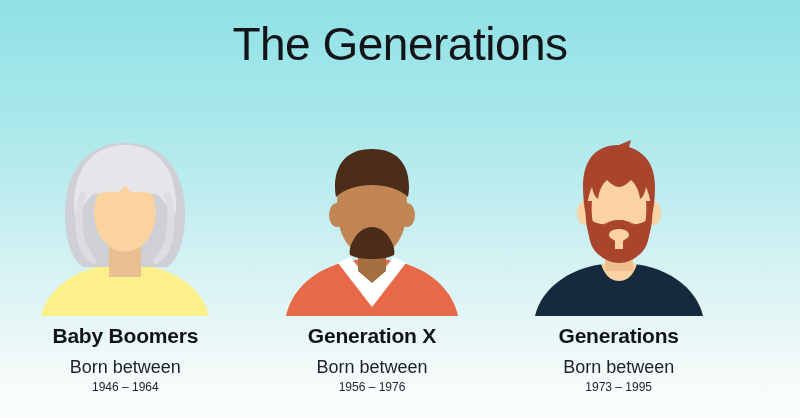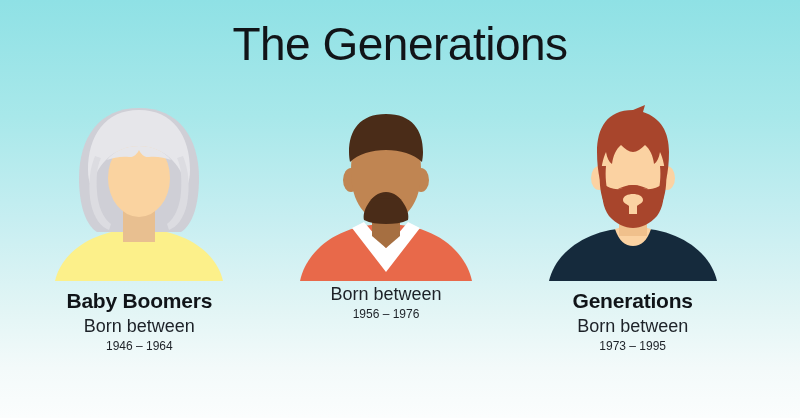--- a/index.html
+++ b/index.html
@@ -33,24 +33,25 @@
     text-align: center;
     font-size: 46px;
     font-weight: 400;
     letter-spacing: -0.5px;
     color: #111418;
     line-height: 1.15;
   }
   #cards {
     position: absolute;
     top: 96px;
-    left: 16px;
+    left: 2px;
     width: 740px;
     height: 300px;
     display: flex;
+    align-items: flex-end;
   }
   .card {
     flex: 1 1 200px;
     position: relative;
     display: flex;
     flex-direction: column;
     align-items: center;
   }
   .avatar-wrap {
     position: relative;
@@ -65,21 +66,21 @@
   .gen-name {
     margin-top: 7px;
     font-size: 21px;
     font-weight: bold;
     color: #101418;
     letter-spacing: -0.2px;
     line-height: 1.2;
     text-align: center;
   }
   .gen-line1 {
-    margin-top: 2px;
+    margin-top: 8px;
     font-size: 18px;
     font-weight: 400;
     color: #1d2228;
     line-height: 1.32;
     text-align: center;
   }
   .gen-line2 {
     font-size: 12px;
     font-weight: 400;
     color: #1d2228;
@@ -137,20 +138,21 @@
 
           <path d="M100 24 C 72 24, 65 46, 65 76 C 65 106, 80 126, 100 126 C 120 126, 135 106, 135 76 C 135 46, 128 24, 100 24 Z" fill="#c08552"></path>
 
           <path d="M100 18 C 74 18, 63 34, 63 56 C 63 60, 63.5 63, 64 66 C 72 58, 86 54, 100 54 C 114 54, 128 58, 136 66 C 136.5 63, 137 60, 137 56 C 137 34, 126 18, 100 18 Z" fill="#4a2c18"></path>
 
           <path d="M100 96 C 92 96, 86 101, 82 108 C 78 114, 77 120, 78 124 C 84 127, 92 128, 100 128 C 108 128, 116 127, 122 124 C 123 120, 122 114, 118 108 C 114 101, 108 96, 100 96 Z" fill="#4a2c18"></path>
 
           <path d="M100 99 C 94 99, 88 101, 84 104 C 89 102, 95 101, 100 103 C 105 101, 111 102, 116 104 C 112 101, 106 99, 100 99 Z" fill="#4a2c18"></path>
         </svg>
       </div>
+      <div class="gen-name">Generation X</div>
       <div class="gen-line1">Born between</div>
       <div class="gen-line2">1956 – 1976</div>
     </div>
 
     <div class="card">
       <div class="avatar-wrap">
         <svg viewBox="0 0 200 185">
 
           <path d="M100 132 C 52 132, 22 158, 16 185 L 184 185 C 178 158, 148 132, 100 132 Z" fill="#152a3c"></path>
 

